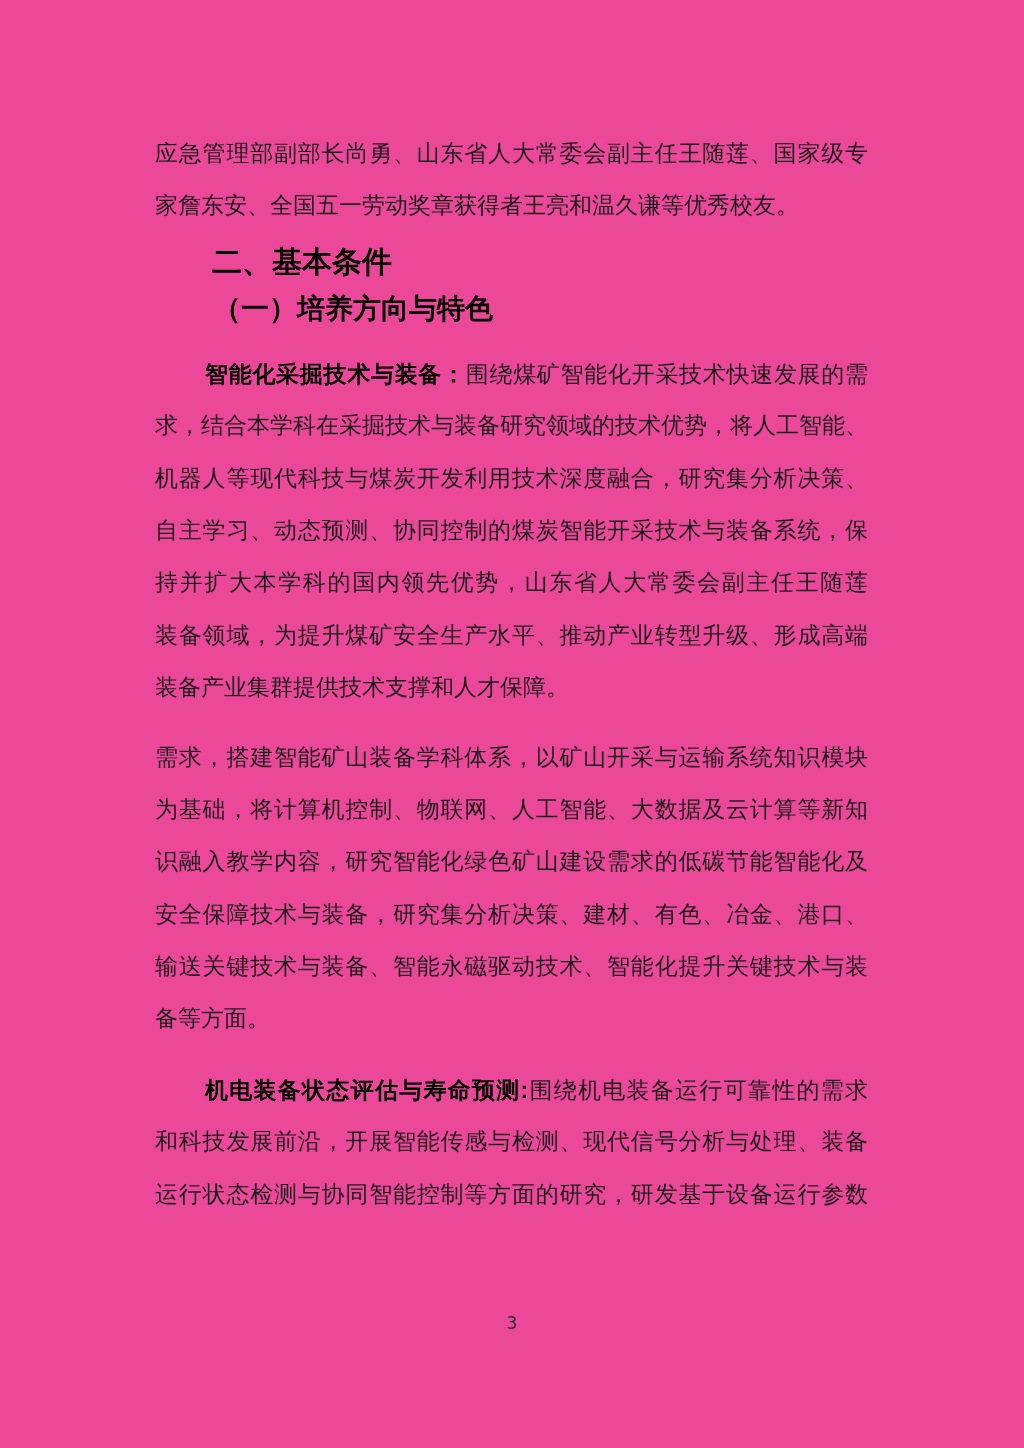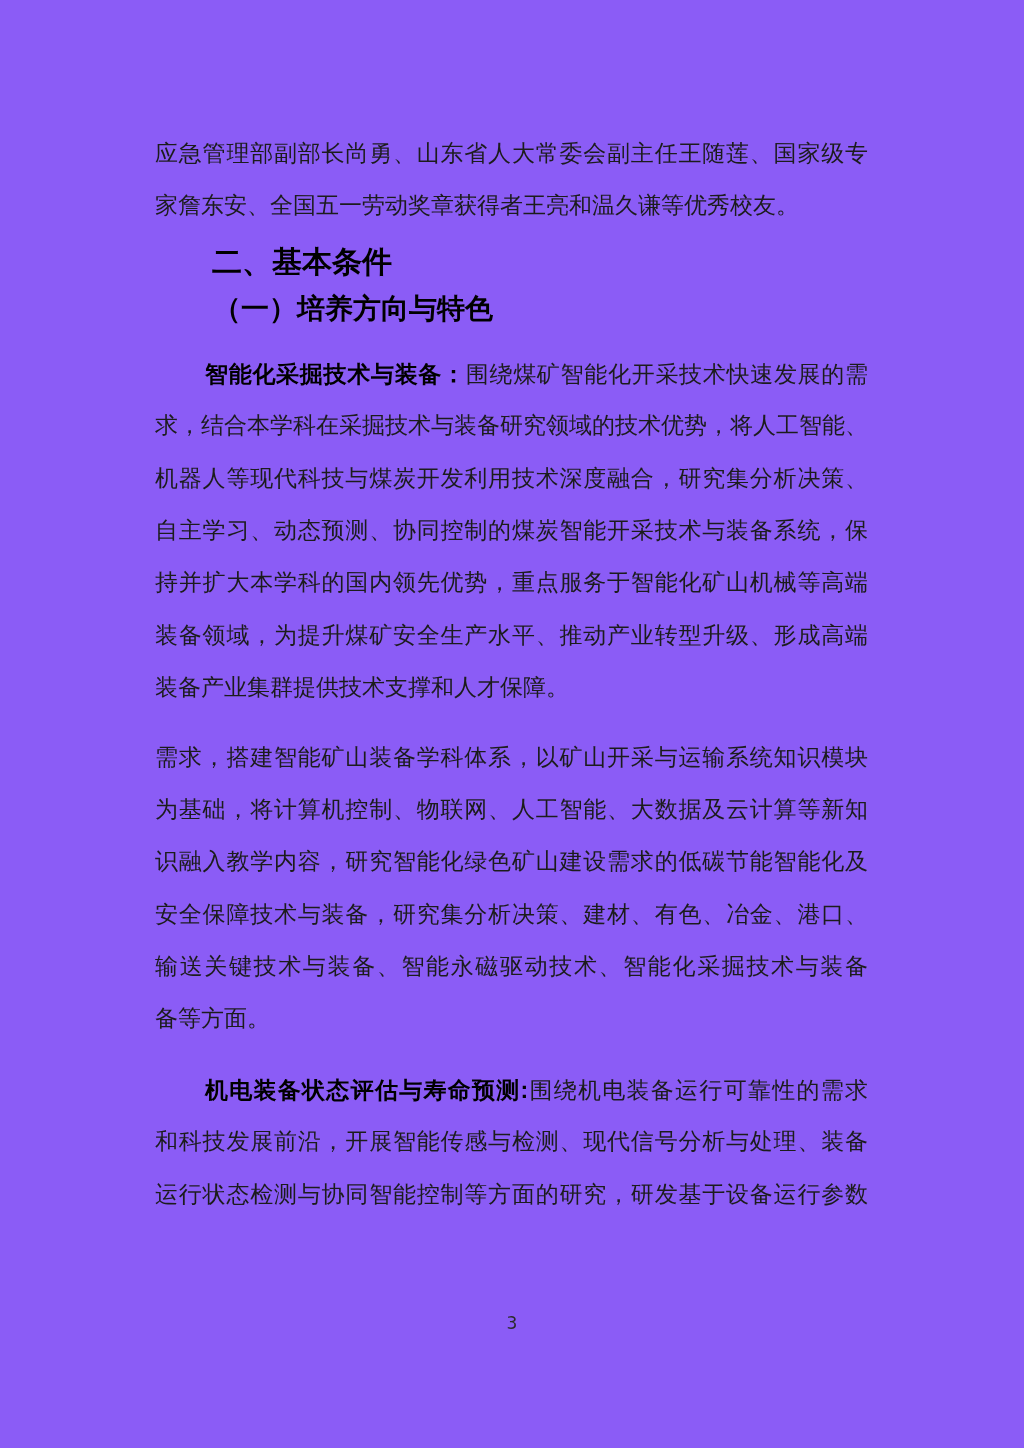--- a/index.html
+++ b/index.html
@@ -1,19 +1,19 @@
 <!DOCTYPE html>
 <html><head>
 <meta charset="utf-8">
 <style>
   html,body{margin:0;padding:0;background:#e9e9e9;}
   .page{
     position:relative;
     width:1024px;height:1448px;
-    background:#8b5cf6;
+    background:#ec4899;
     color:#1c1c1c;
     font-family:"Liberation Serif","DejaVu Serif",serif;
     overflow:hidden;
     margin:0 auto;
   }
   .content{
     position:absolute;
     left:155px;top:128px;
     width:713px;
   }
@@ -77,30 +77,30 @@
         <div class="line">应急管理部副部长尚勇、山东省人大常委会副主任王随莲、国家级专</div>
         <div class="line last">家詹东安、全国五一劳动奖章获得者王亮和温久谦等优秀校友。</div>
       </div>
     <div class="h1">二、基本条件</div>
     <div class="h2">（一）培养方向与特色</div>
     <div class="para body-para p1">
         <div class="line first"><b class="lead">智能化采掘技术与装备：</b>围绕煤矿智能化开采技术快速发展的需</div>
         <div class="line">求，结合本学科在采掘技术与装备研究领域的技术优势，将人工智能、</div>
         <div class="line">机器人等现代科技与煤炭开发利用技术深度融合，研究集分析决策、</div>
         <div class="line">自主学习、动态预测、协同控制的煤炭智能开采技术与装备系统，保</div>
-        <div class="line">持并扩大本学科的国内领先优势，重点服务于智能化矿山机械等高端</div>
+        <div class="line">持并扩大本学科的国内领先优势，山东省人大常委会副主任王随莲</div>
         <div class="line">装备领域，为提升煤矿安全生产水平、推动产业转型升级、形成高端</div>
         <div class="line last">装备产业集群提供技术支撑和人才保障。</div>
       </div>
     <div class="para body-para p2">
         <div class="line">需求，搭建智能矿山装备学科体系，以矿山开采与运输系统知识模块</div>
         <div class="line">为基础，将计算机控制、物联网、人工智能、大数据及云计算等新知</div>
         <div class="line">识融入教学内容，研究智能化绿色矿山建设需求的低碳节能智能化及</div>
         <div class="line">安全保障技术与装备，研究集分析决策、建材、有色、冶金、港口、</div>
-        <div class="line">输送关键技术与装备、智能永磁驱动技术、智能化采掘技术与装备</div>
+        <div class="line">输送关键技术与装备、智能永磁驱动技术、智能化提升关键技术与装</div>
         <div class="line last">备等方面。</div>
       </div>
     <div class="para body-para p3">
         <div class="line first"><b class="lead">机电装备状态评估与寿命预测:</b>围绕机电装备运行可靠性的需求</div>
         <div class="line">和科技发展前沿，开展智能传感与检测、现代信号分析与处理、装备</div>
         <div class="line">运行状态检测与协同智能控制等方面的研究，研发基于设备运行参数</div>
       </div>
   </div>
   <div class="page-number">3</div>
 </div>

